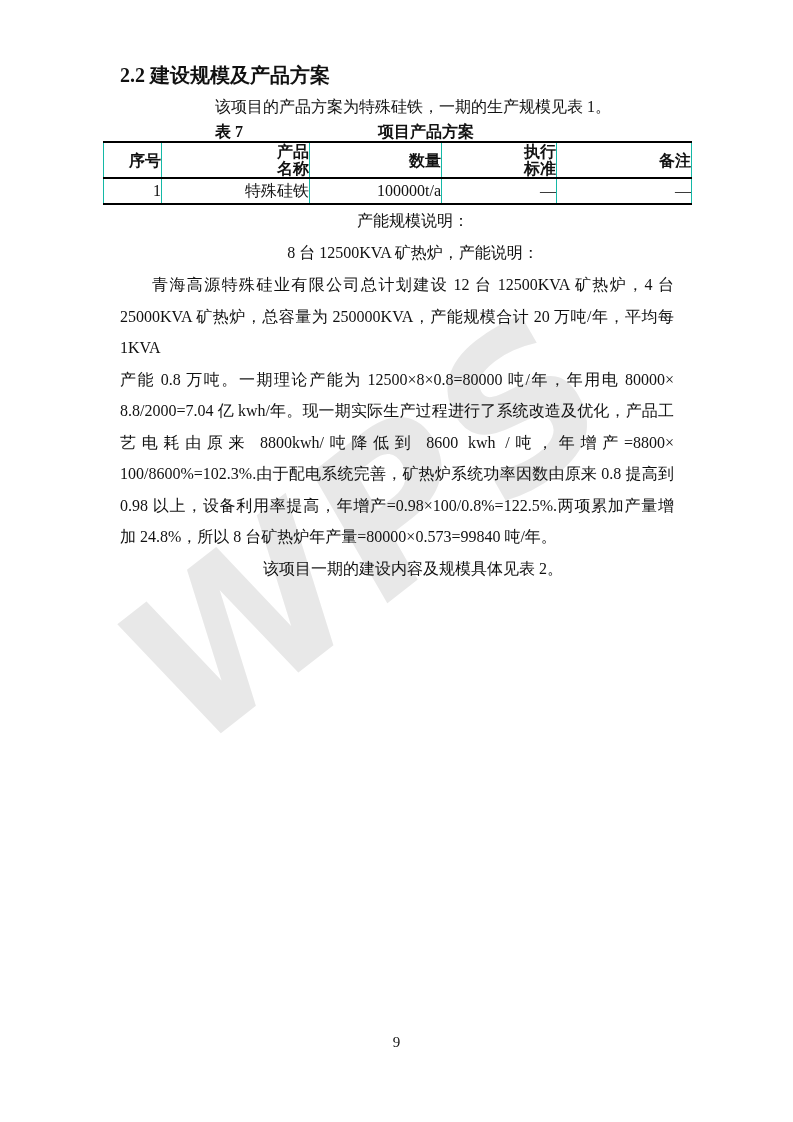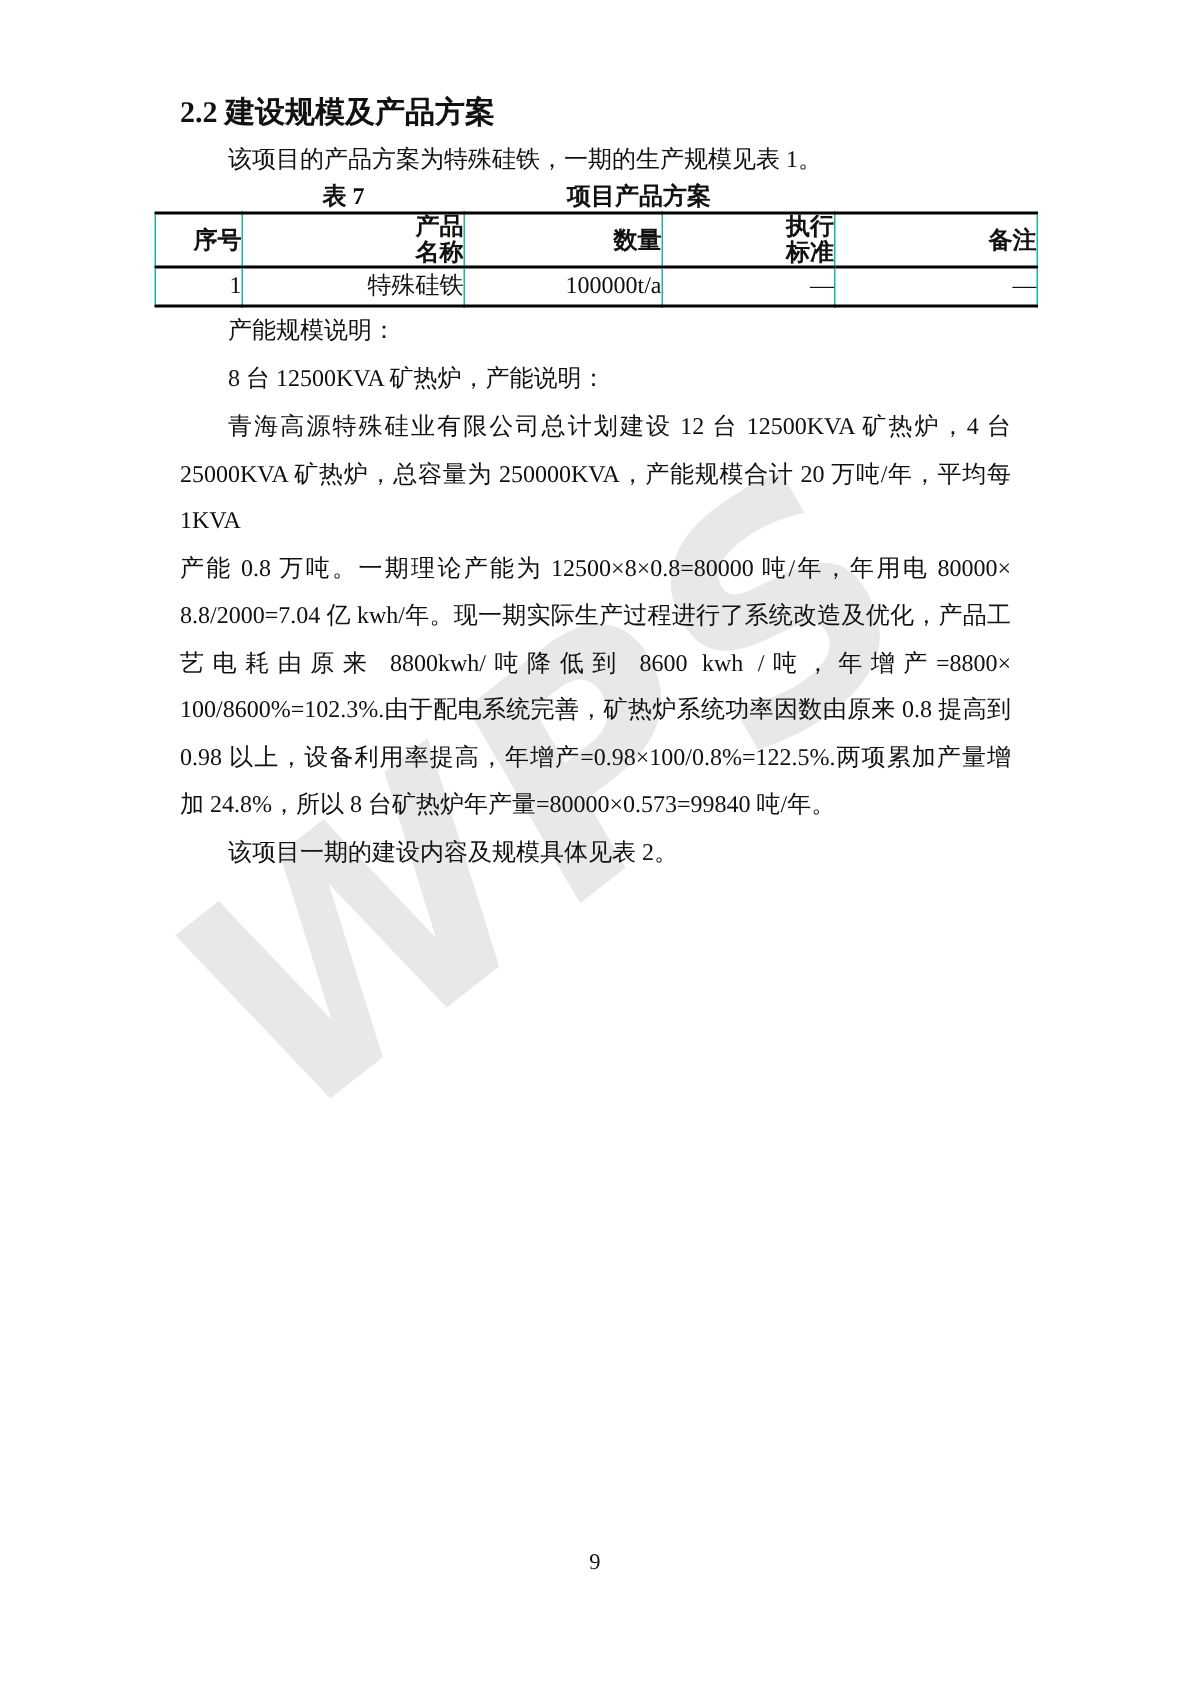--- a/index.html
+++ b/index.html
@@ -37,20 +37,21 @@
     font-size: 20px;
     line-height: 32px;
     font-weight: bold;
     margin: 0 17px;
   }
   .h-first { padding-top: 59px; }
   .para {
     font-size: 16px;
     line-height: 32px;
     margin: 0 17px;
+    text-align: center;
   }
   .indent { text-indent: 32px; }
   .caption {
     position: relative;
     height: 18px;
     line-height: 18px;
     font-size: 16px;
     font-weight: bold;
   }
   .cap-label { position: absolute; left: 112px; }

